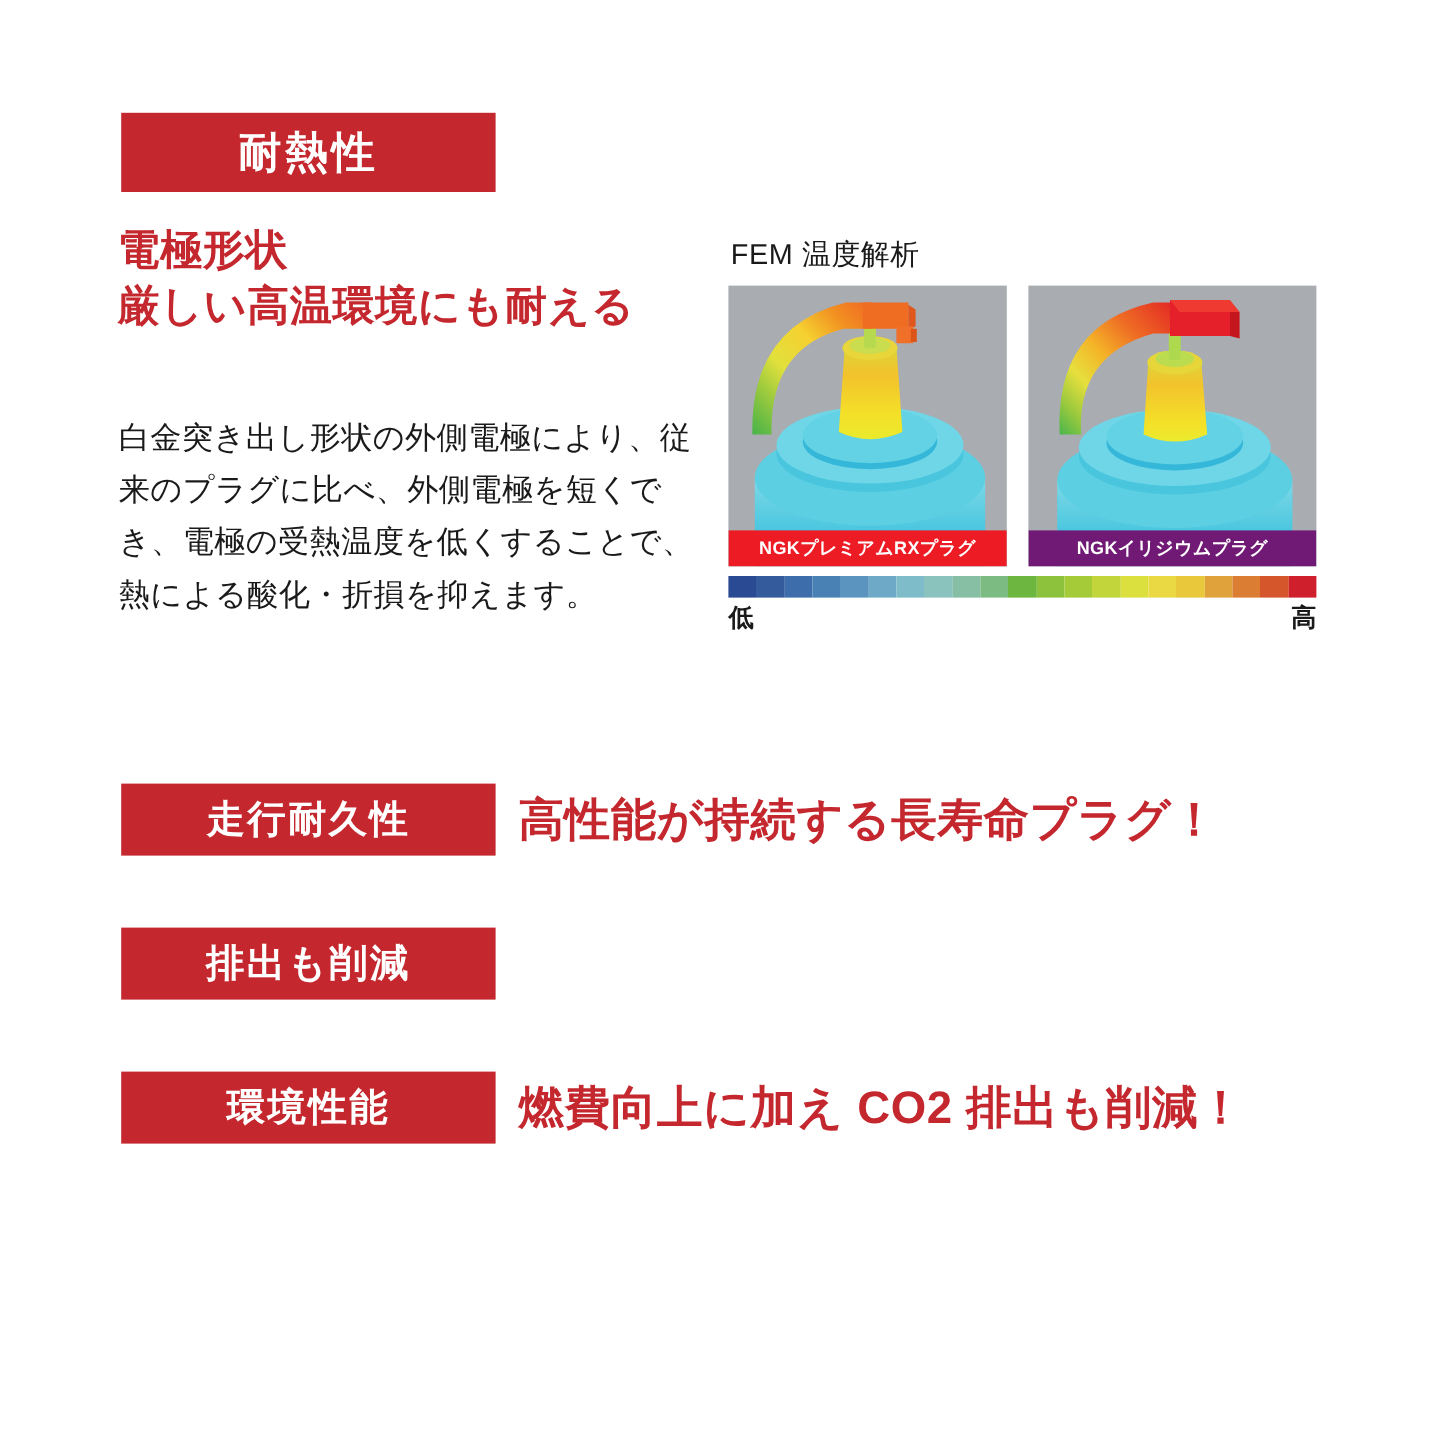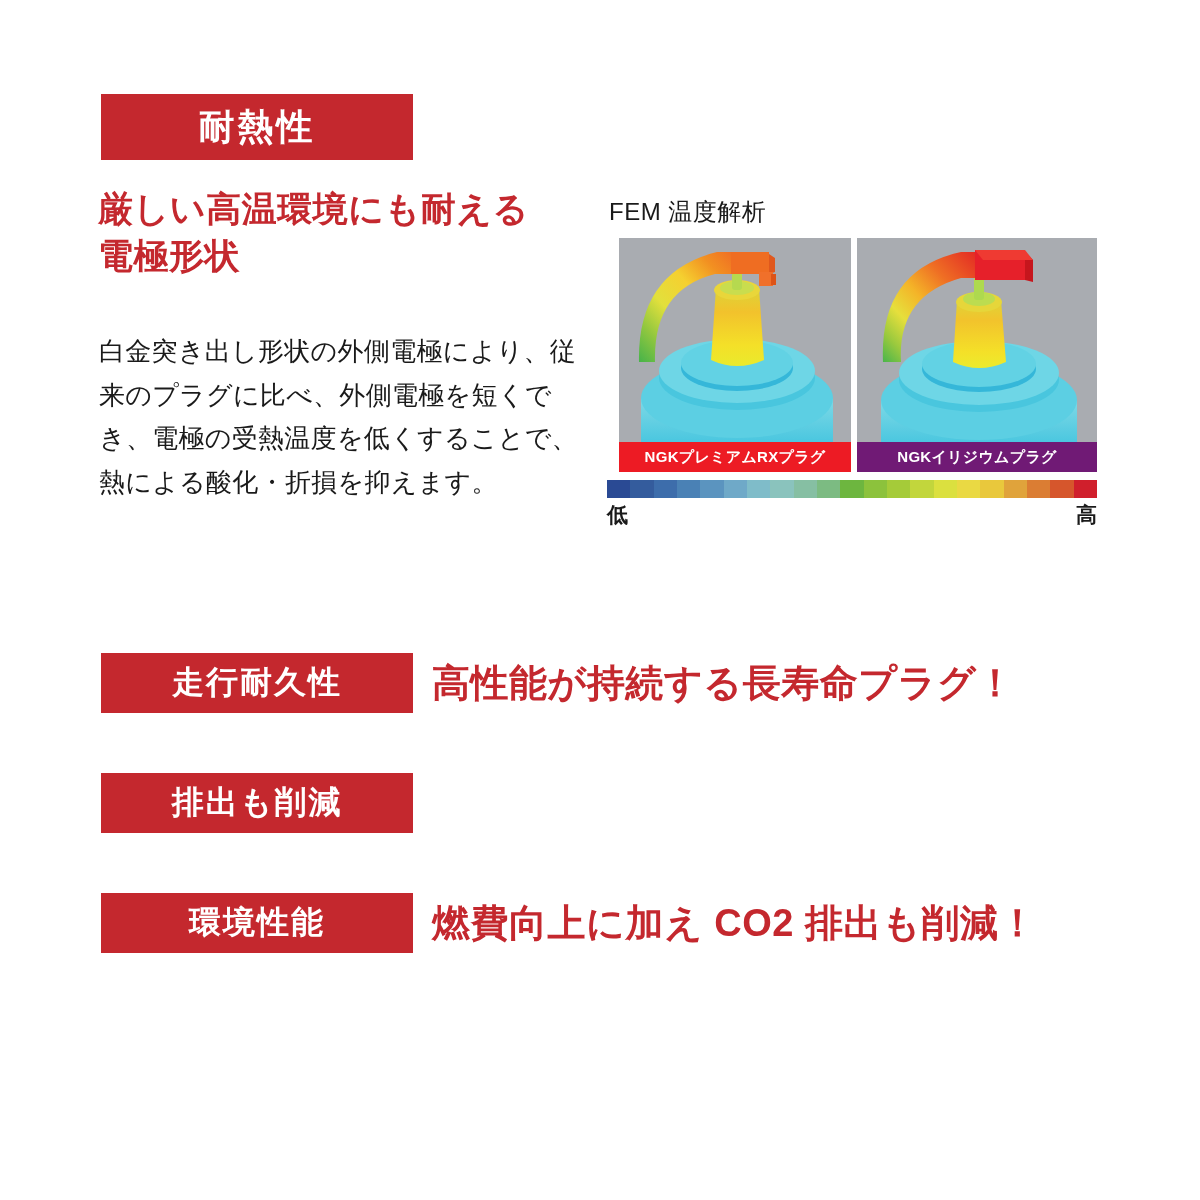--- a/index.html
+++ b/index.html
@@ -43,26 +43,27 @@
     color: #c4282e;
     font-size: 35px;
     font-weight: 700;
     line-height: 1.35;
     letter-spacing: 0.5px;
   }
 
   .bodytext {
     position: absolute;
     left: 99px;
-    top: 330px;
+    top: 345px;
     width: 492px;
     color: #1a1a1a;
     font-size: 26px;
     line-height: 1.68;
     letter-spacing: 0.3px;
+    font-family: Liberation Mono, monospace;
   }
 
   
   #fem-panel {
     position: absolute;
     left: 605px;
     top: 196px;
     width: 492px;
     height: 330px;
   }
@@ -75,21 +76,21 @@
     letter-spacing: 0.5px;
   }
   .fem-card {
     position: absolute;
     top: 42px;
     width: 232px;
     height: 234px;
     background: #a9acb1;
     overflow: hidden;
   }
-  #fem-card-left  { left: 14px; }
+  #fem-card-left  { left: 2px; }
   #fem-card-right { left: 252px; width: 240px; }
 
   .fem-caption {
     position: absolute;
     left: 0;
     right: 0;
     bottom: 0;
     height: 30px;
     display: flex;
     align-items: center;
@@ -152,22 +153,22 @@
     letter-spacing: 0.5px;
     white-space: nowrap;
   }
 </style>
 </head>
 <body>
 
 <div class="badge" id="badge-heat">耐熱性</div>
 
 <div class="headline">
+  <div>電極形状</div>
   <div>厳しい高温環境にも耐える</div>
-  <div>電極形状</div>
 </div>
 
 <div class="bodytext">白金突き出し形状の外側電極により、従来のプラグに比べ、外側電極を短くでき、電極の受熱温度を低くすることで、熱による酸化・折損を抑えます。</div>
 
 <div id="fem-panel">
 
   <div id="fem-title">FEM 温度解析</div>
 
   <div class="fem-card" id="fem-card-left">
     <svg class="plug-svg" width="232" height="234" viewBox="0 0 232 234">

